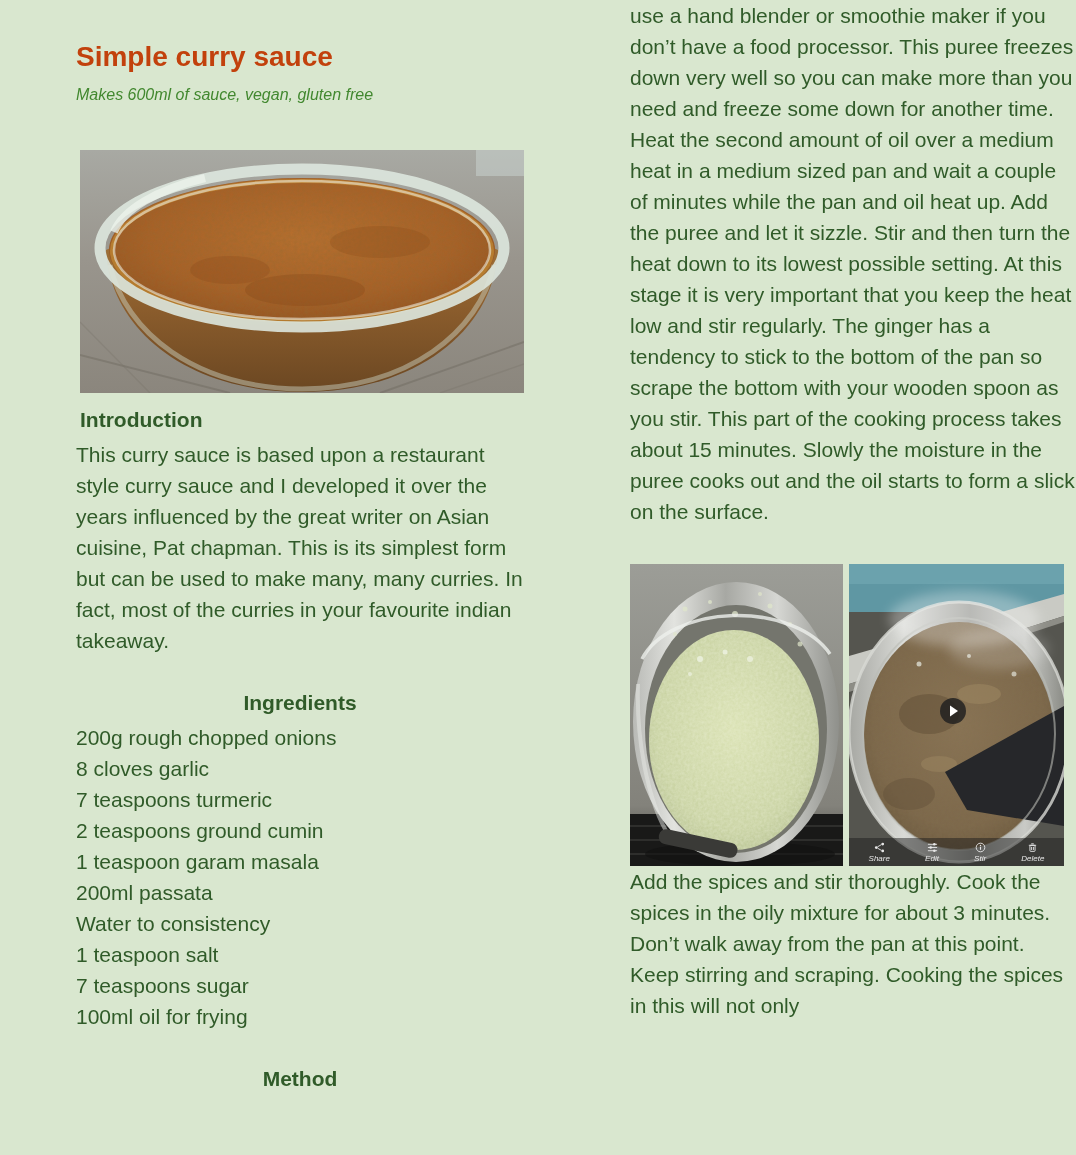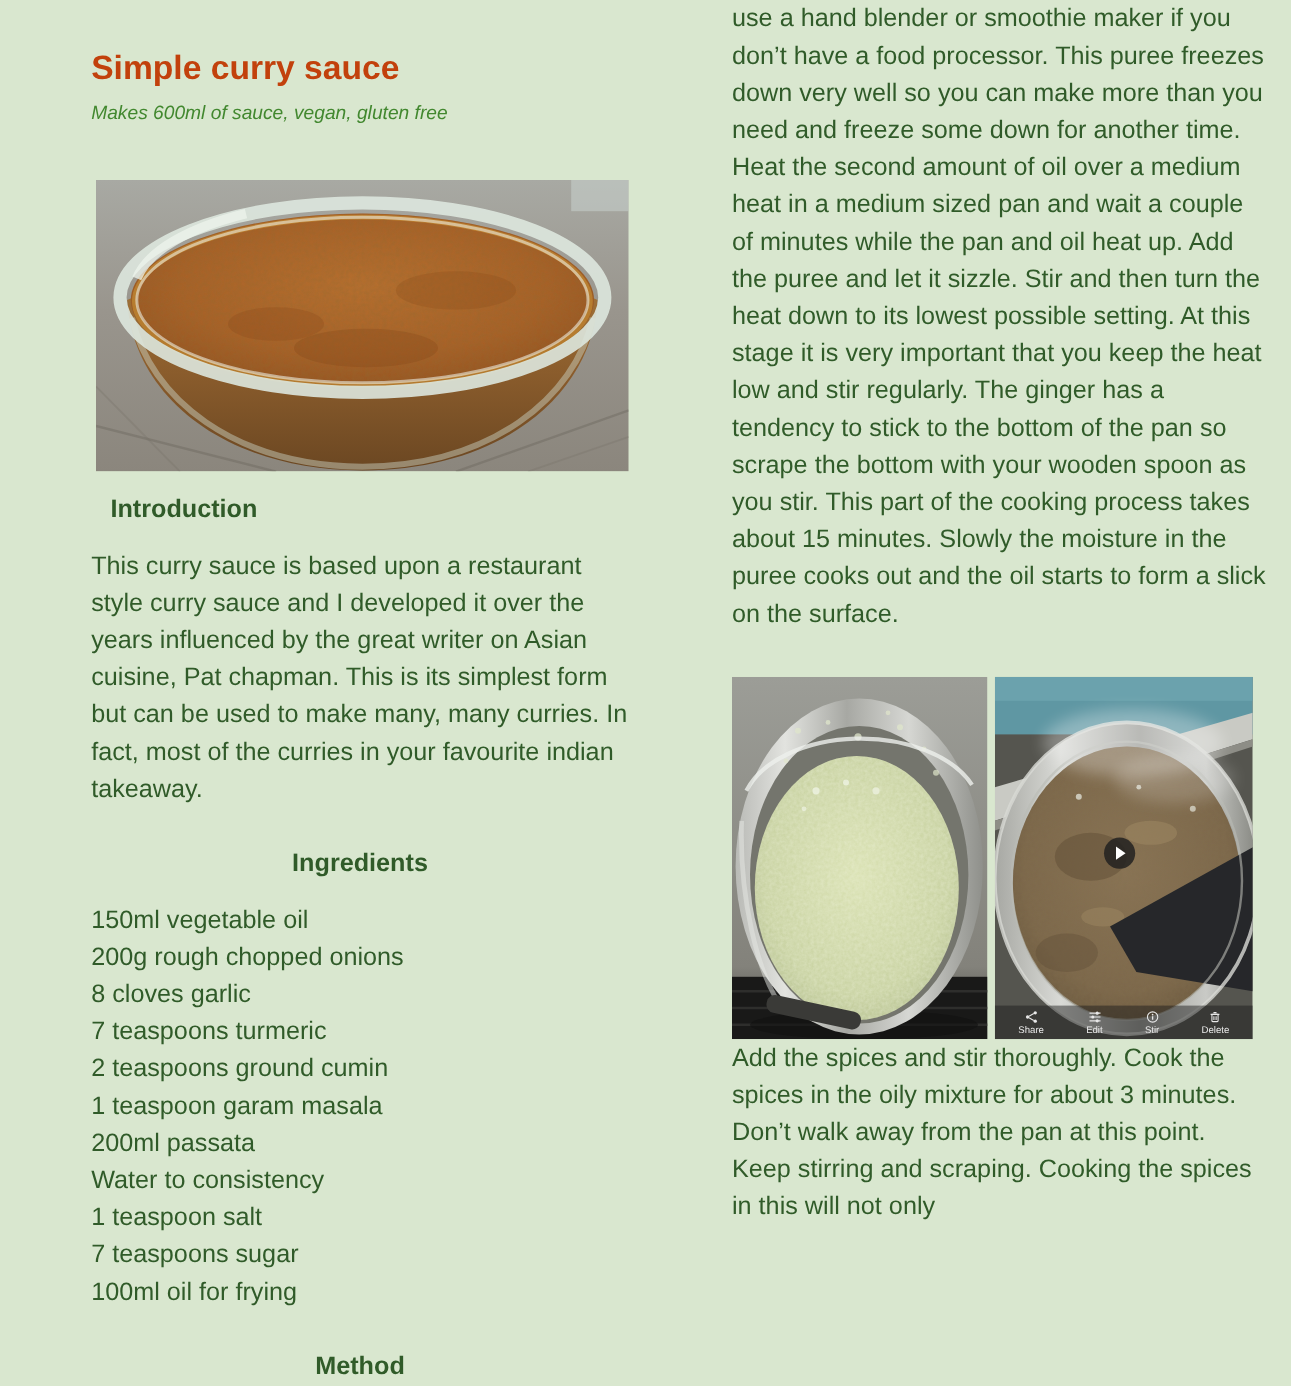--- a/index.html
+++ b/index.html
@@ -4,27 +4,27 @@
 <style>
   html,body{margin:0;padding:0;}
   body{
     width:1076px;height:1155px;overflow:hidden;
     background:#d9e7cf;
     font-family:"Liberation Sans",sans-serif;
   }
   .page{position:relative;width:1076px;height:1155px;}
   .col{position:absolute;top:0;color:#305b29;font-size:21px;line-height:31px;}
   .col-left{left:76px;width:448px;}
-  .col-right{left:610px;width:447px;}
+  .col-right{left:630px;width:447px;}
   h1.title{margin:40px 0 0;font-size:28px;line-height:34px;font-weight:bold;color:#c2410c;}
   p.subtitle{margin:6px 0 0;font-size:16px;line-height:30px;font-style:italic;color:#42882f;}
-  h2.heading{margin:16px;font-size:21px;line-height:31px;font-weight:bold;color:#305b29;}
+  h2.heading{margin:4px;font-size:21px;line-height:31px;font-weight:bold;color:#305b29;}
   h2.mt-line{margin-top:31px;text-align:center;}
   p.body{margin:0;}
-  .photo{overflow:hidden;}
+  .photo{overflow:hidden;font-style:italic;}
   .photo svg{display:block;width:100%;height:100%;}
   .photo-bowl{margin:40px 0 11px 4px;width:444px;height:243px;}
   .ing{white-space:nowrap;}
   .p1{margin-top:10px;}
   .p2{margin-top:31px;}
   .p3{margin-top:46px;}
   .photo-row{margin-top:37px;display:flex;gap:6px;}
   .pan-left{width:213px;height:302px;}
   .pan-right{position:relative;width:215px;height:302px;}
   .play-btn{position:absolute;left:90px;top:133px;width:28px;height:28px;cursor:pointer;}
@@ -90,21 +90,20 @@
         <ellipse cx="222" cy="100" rx="188" ry="69" fill="none" stroke="#f1f6ee" stroke-width="2.5" opacity="0.55"></ellipse>
         <path d="M 34,82 A 200,78 0 0 1 125,28" stroke="#eef4ec" stroke-width="8" fill="none" opacity="0.75"></path>
       </svg>
     </div>
 
     <h2 class="heading">Introduction</h2>
     <p class="body">This curry sauce is based upon a restaurant style curry sauce and I developed it over the years influenced by the great writer on Asian cuisine, Pat chapman. This is its simplest form but can be used to make many, many curries. In fact, most of the curries in your favourite indian takeaway.</p>
 
     <h2 class="heading mt-line">Ingredients</h2>
     <div>
-      <div class="ing">150ml vegetable oil</div>
       <div class="ing">200g rough chopped onions</div>
       <div class="ing">8 cloves garlic</div>
       <div class="ing">7 teaspoons turmeric</div>
       <div class="ing">2 teaspoons ground cumin</div>
       <div class="ing">1 teaspoon garam masala</div>
       <div class="ing">200ml passata</div>
       <div class="ing">Water to consistency</div>
       <div class="ing">1 teaspoon salt</div>
       <div class="ing">7 teaspoons sugar</div>
       <div class="ing">100ml oil for frying</div>

